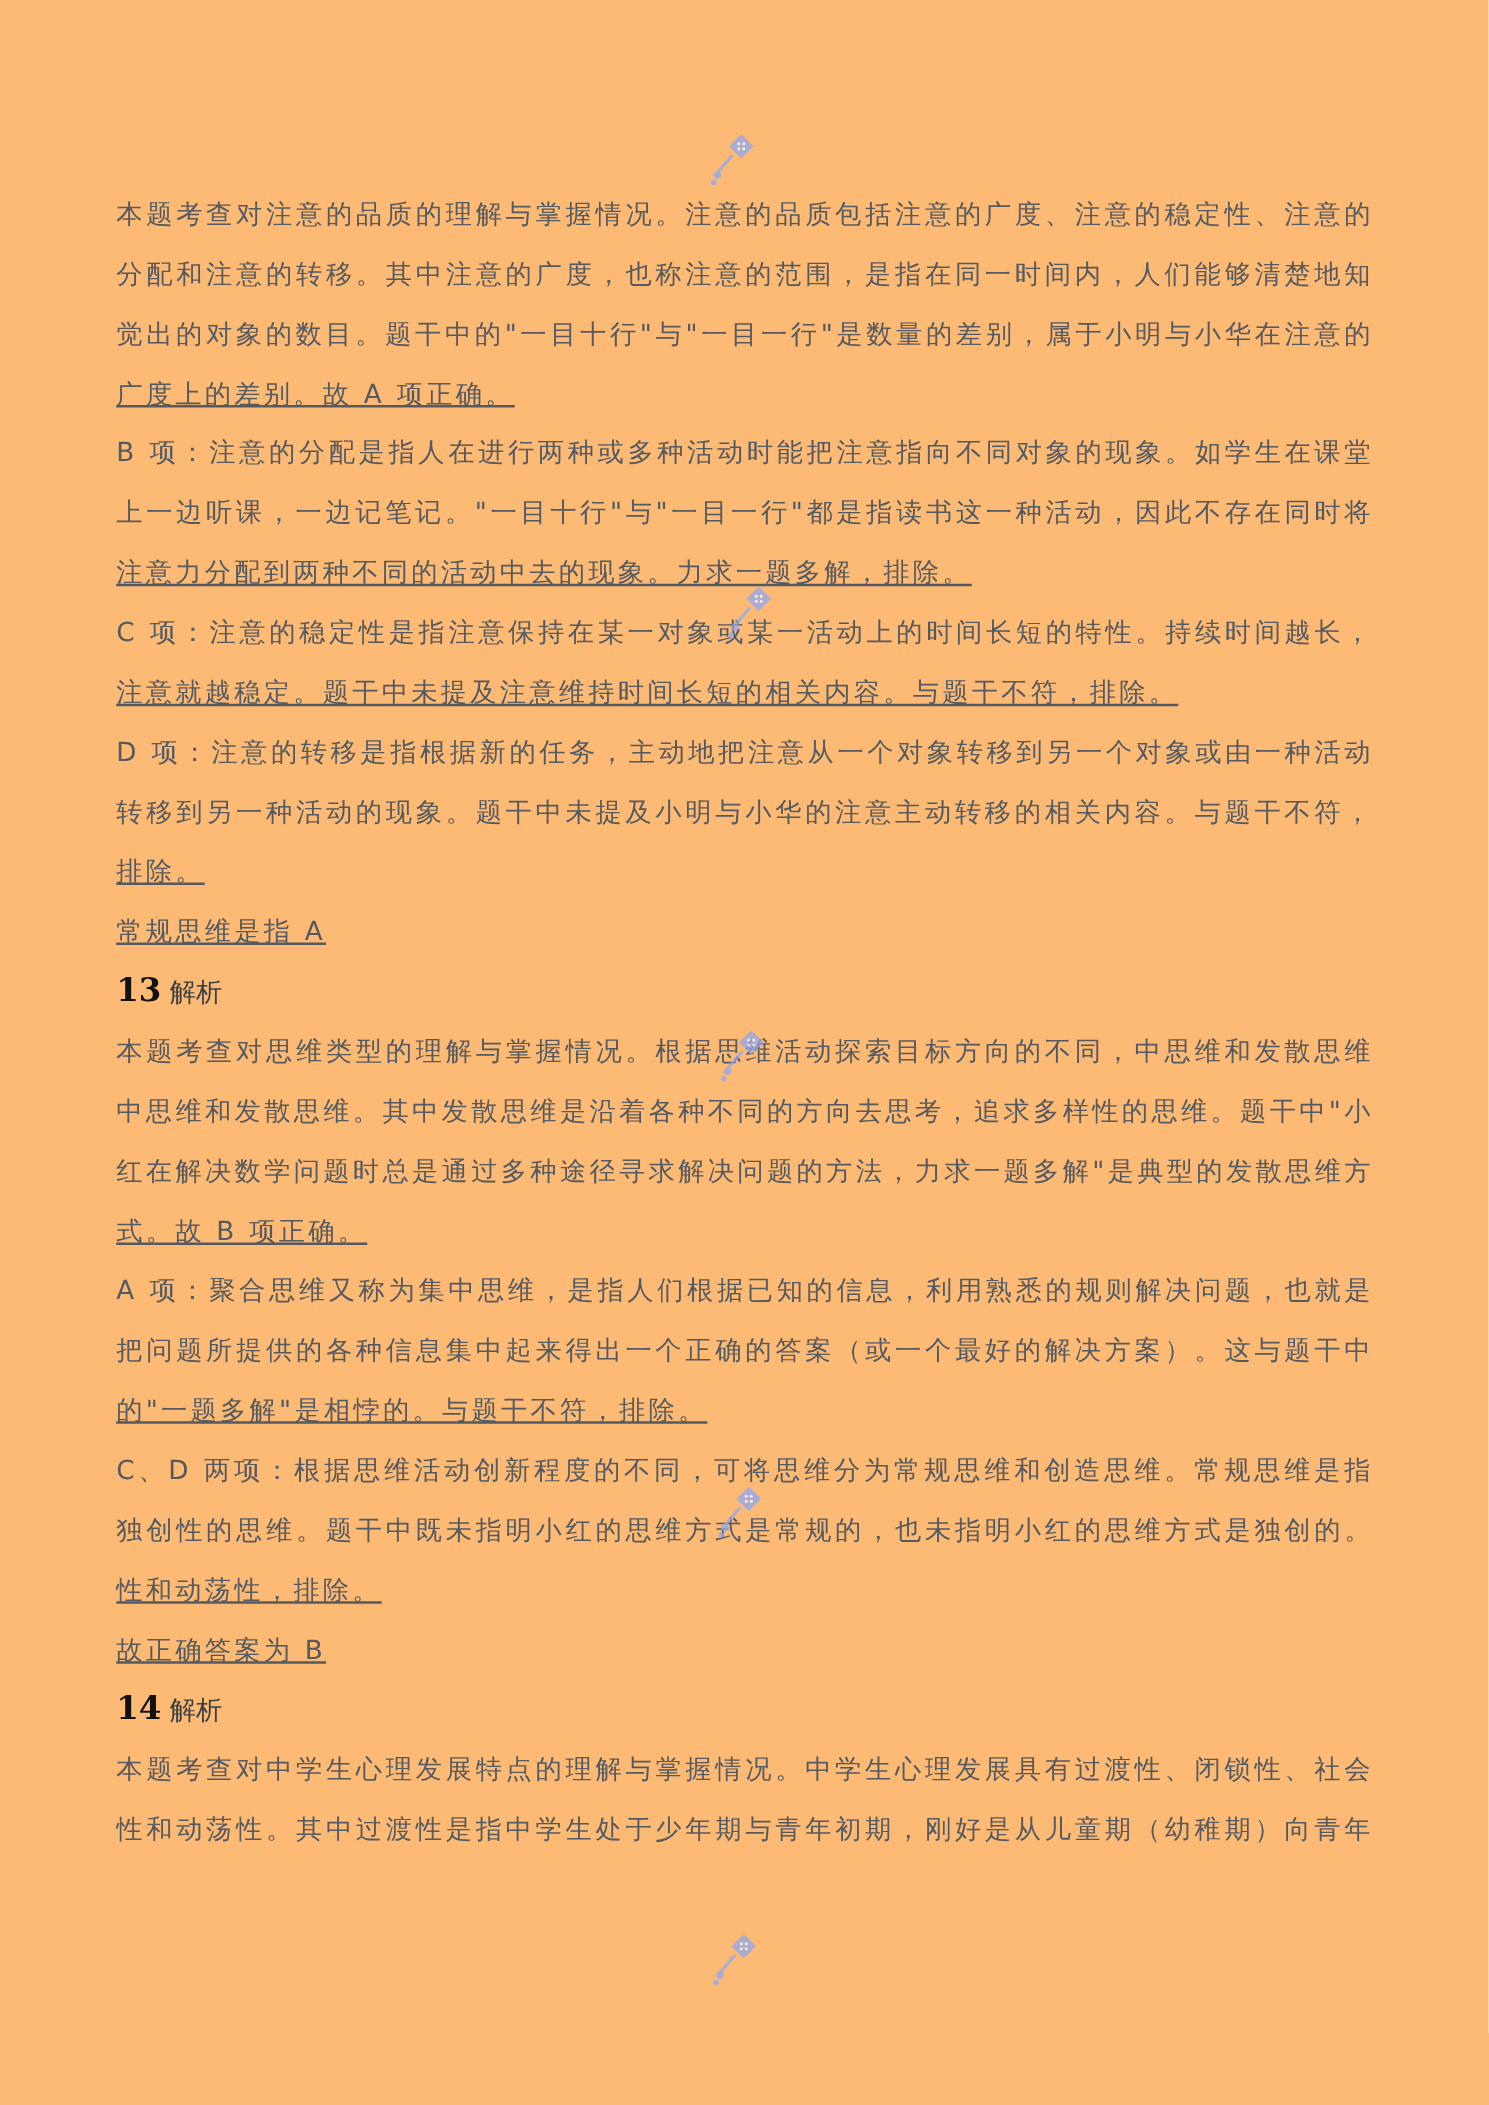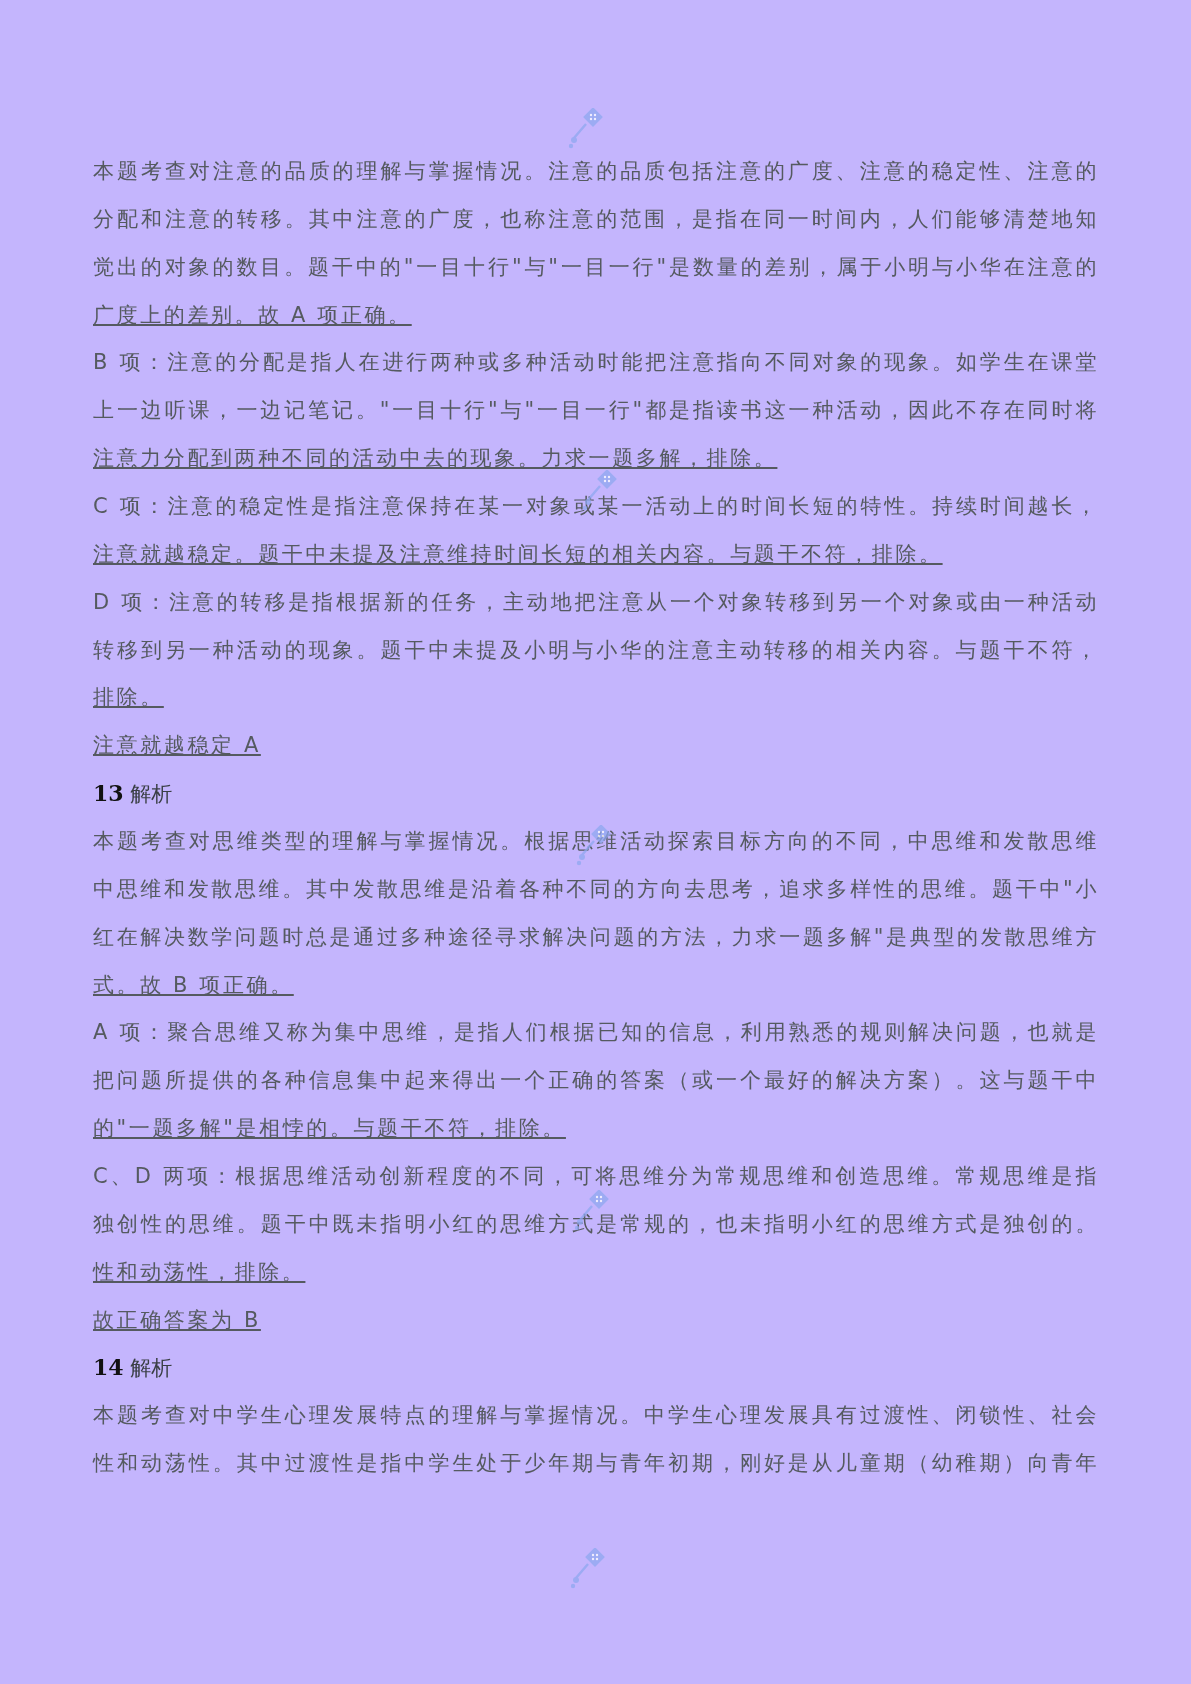--- a/index.html
+++ b/index.html
@@ -1,35 +1,35 @@
 <!DOCTYPE html>
 <html><head>
 <meta charset="utf-8">
 <style>
   html, body { margin: 0; padding: 0; background: #ffffff; }
   body { width: 1191px; height: 1684px; position: relative; overflow: hidden; }
   .page {
-    position: absolute; left: 0; top: 0; width: 1191px; height: 1684px; background: #c4b5fd;
+    position: absolute; left: 0; top: 0; width: 1191px; height: 1684px; background: #fdba74;
   }
   .content {
     position: absolute; left: 93px; top: 148px; width: 1006px;
   }
   .line {
     height: 47.86px; line-height: 47.86px;
     font-family: "DejaVu Sans", "Liberation Sans", sans-serif;
     font-size: 21px; color: #555a60; white-space: nowrap;
     letter-spacing: 2.6px; text-align: justify; text-align-last: justify;
   }
   .line.short { text-align-last: left; text-decoration: underline; }
   .heading {
     height: 47.86px; line-height: 47.86px; white-space: nowrap;
     font-family: "DejaVu Sans", sans-serif; font-size: 21px; color: #3a3f45;
   }
   .heading .num {
-    font-family: "DejaVu Serif", "Liberation Serif", serif; font-weight: bold; color: #111; font-size: 22px;
+    font-family: "DejaVu Serif", "Liberation Serif", serif; font-weight: bold; color: #111; font-size: 26px;
   }
   .watermark { position: absolute; width: 40px; height: 44px; opacity: 0.75; }
 </style>
 </head>
 <body>
 
 <div class="page">
   <div class="content" id="content">
 
     <div class="line">本题考查对注意的品质的理解与掌握情况。注意的品质包括注意的广度、注意的稳定性、注意的</div>
@@ -41,21 +41,21 @@
     <div class="line">上一边听课，一边记笔记。"一目十行"与"一目一行"都是指读书这一种活动，因此不存在同时将</div>
     <div class="line short">注意力分配到两种不同的活动中去的现象。力求一题多解，排除。</div>
 
     <div class="line">C 项：注意的稳定性是指注意保持在某一对象或某一活动上的时间长短的特性。持续时间越长，</div>
     <div class="line short">注意就越稳定。题干中未提及注意维持时间长短的相关内容。与题干不符，排除。</div>
 
     <div class="line">D 项：注意的转移是指根据新的任务，主动地把注意从一个对象转移到另一个对象或由一种活动</div>
     <div class="line">转移到另一种活动的现象。题干中未提及小明与小华的注意主动转移的相关内容。与题干不符，</div>
     <div class="line short">排除。</div>
 
-    <div class="line short">注意就越稳定 A</div>
+    <div class="line short">常规思维是指 A</div>
 
     <div class="heading">
       <span class="num">13</span>
       <span>解析</span>
     </div>
 
     <div class="line">本题考查对思维类型的理解与掌握情况。根据思维活动探索目标方向的不同，中思维和发散思维</div>
     <div class="line">中思维和发散思维。其中发散思维是沿着各种不同的方向去思考，追求多样性的思维。题干中"小</div>
     <div class="line">红在解决数学问题时总是通过多种途径寻求解决问题的方法，力求一题多解"是典型的发散思维方</div>
     <div class="line short">式。故 B 项正确。</div>

